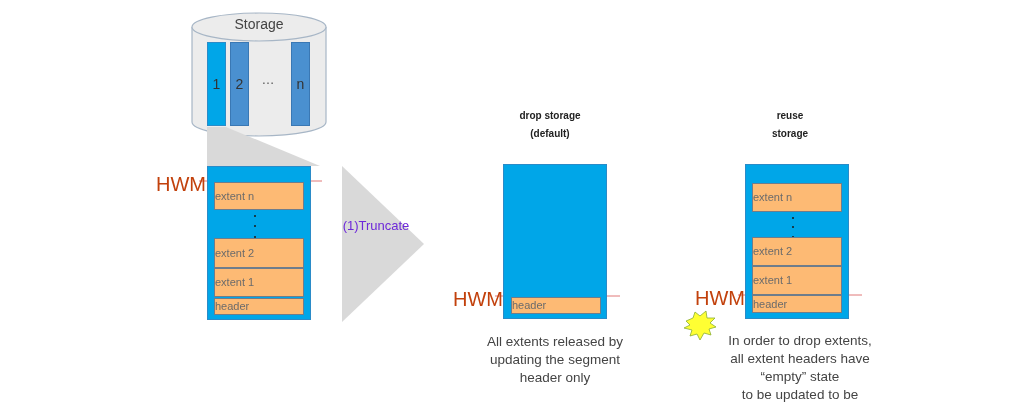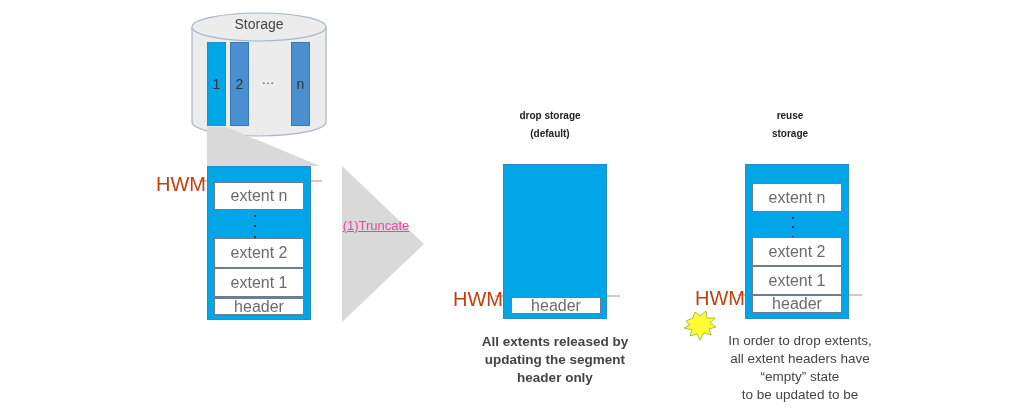--- a/index.html
+++ b/index.html
@@ -1,27 +1,27 @@
 <!DOCTYPE html>
 <html><head>
   <meta charset="utf-8">
   <style>
     html, body { margin: 0; padding: 0; background: #ffffff; }
     body { width: 1024px; height: 415px; position: relative; overflow: hidden;
            font-family: "Liberation Sans", "DejaVu Sans", sans-serif; color: #333; }
     svg { position: absolute; left: 0; top: 0; }
     .abs { position: absolute; }
     .seg { position: absolute; background: #00a6e8; border: 1px solid #2a8bc8; box-sizing: border-box; }
-    .ext { position: absolute; background: #ffffff; border: 1px solid #6e7d8c; box-sizing: border-box;
-           color: #6b6b6b; font-size: 16px; text-align: center; }
+    .ext { position: absolute; background: #fdba74; border: 1px solid #6e7d8c; box-sizing: border-box;
+           color: #6b6b6b; font-size: 11px; }
     .dot { position: absolute; width: 2px; height: 2px; background: #1a1a1a; border-radius: 1px; }
     .hwm { position: absolute; font-size: 20px; color: #c2410c; }
     .title { position: absolute; font-size: 10px; font-weight: bold; color: #222; text-align: center; line-height: 18px; }
     .caption { position: absolute; font-size: 13.5px; color: #444; text-align: center; line-height: 18px; }
-    .trunc { position: absolute; font-size: 13px; color: #ec4899; text-align: center; line-height: 18px; text-decoration: underline; }
+    .trunc { position: absolute; font-size: 13px; color: #6d28d9; text-align: center; line-height: 18px; }
   </style>
 </head>
 <body>
 
 <svg width="1024" height="415">
 
   <g>
     <path d="M192,27 L192,122 A67,14 0 0 0 326,122 L326,27" fill="#ececec" stroke="#a7b6c6" stroke-width="1.2"></path>
     <ellipse cx="259" cy="27" rx="67" ry="14" fill="#ececec" stroke="#a7b6c6" stroke-width="1.2"></ellipse>
   </g>
@@ -66,21 +66,21 @@
 </div>
 
 <div class="title" style="left:480px;top:107px;width:140px;">
   <div>drop storage</div>
   <div>(default)</div>
 </div>
 <div class="hwm" style="left:453px;top:288px;">HWM</div>
 <div class="seg" style="left:503px;top:164px;width:104px;height:155px;">
   <div class="ext" style="left:7px;top:132px;width:90px;height:17px;line-height:15px;">header</div>
 </div>
-<div class="caption" style="left:465px;top:333px;width:180px;font-weight:bold;">
+<div class="caption" style="left:465px;top:333px;width:180px;">
   <div>All extents released by</div>
   <div>updating the segment</div>
   <div>header only</div>
 </div>
 
 <div class="title" style="left:730px;top:107px;width:120px;">
   <div>reuse</div>
   <div>storage</div>
 </div>
 <div class="hwm" style="left:695px;top:287px;">HWM</div>

